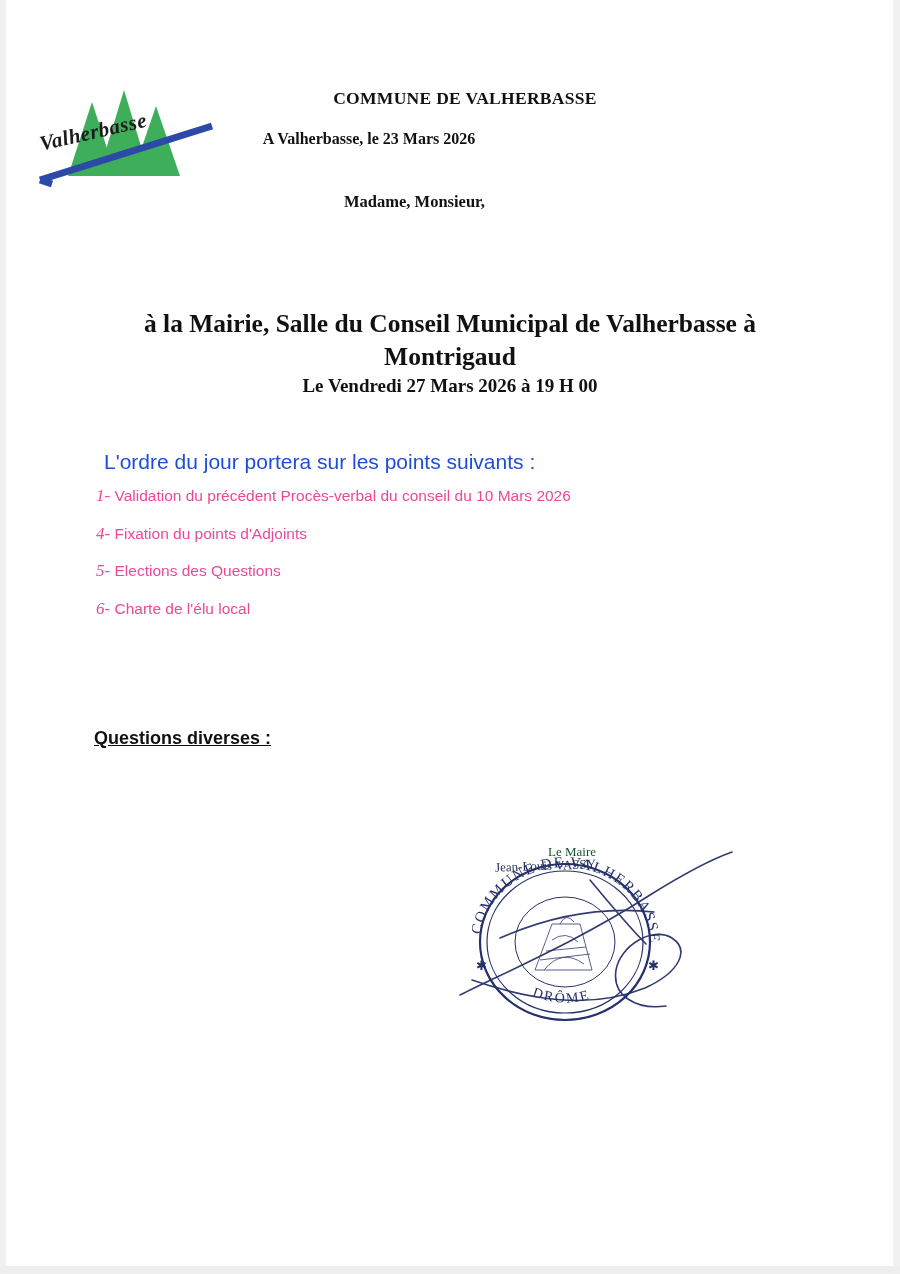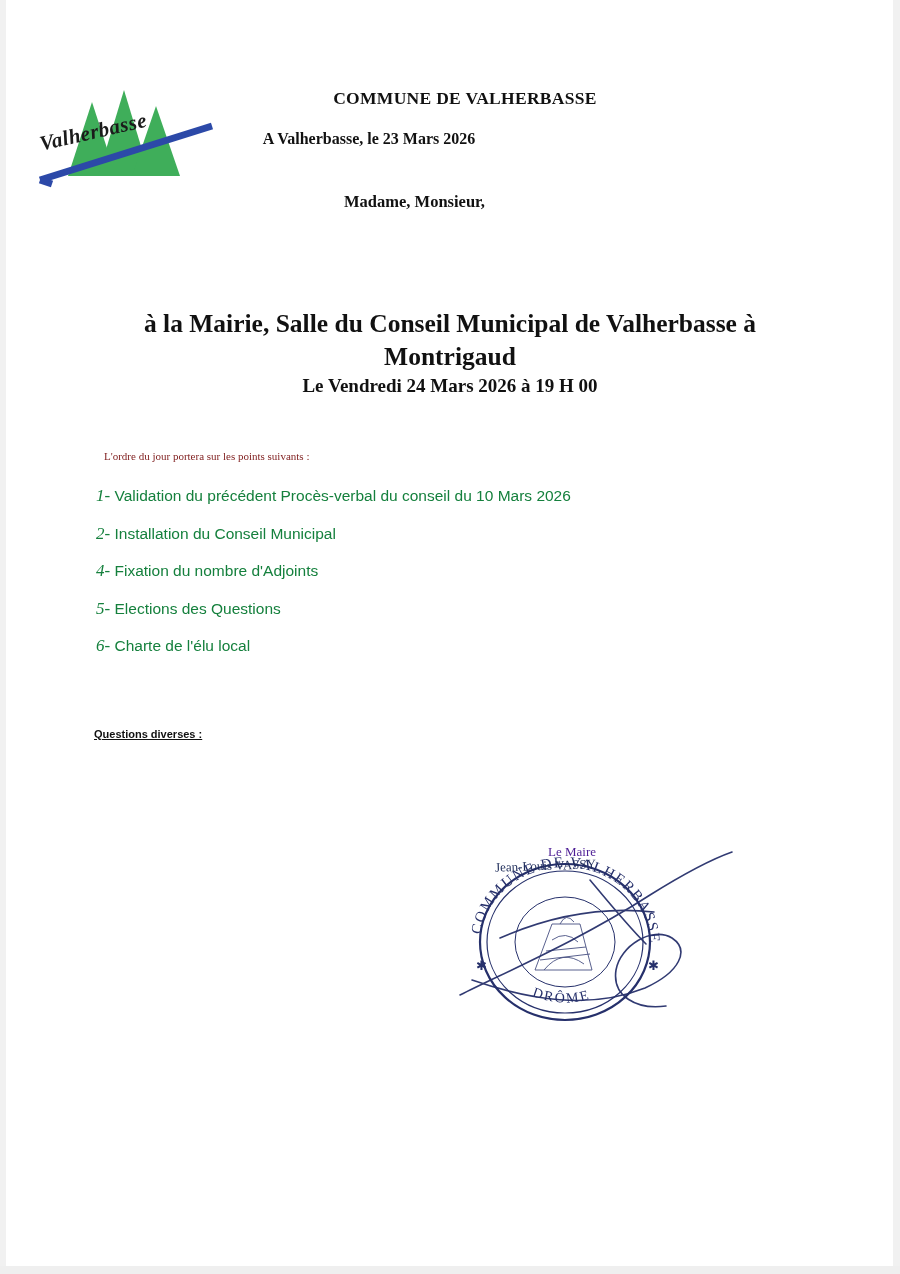--- a/index.html
+++ b/index.html
@@ -139,54 +139,54 @@
     font-family: "Liberation Serif", serif;
     font-weight: bold;
     font-size: 19px;
   }
 
   
   .agenda-lead {
     position: absolute;
     left: 104px;
     top: 450px;
-    font-family: Liberation Serif, serif;
-    font-size: 11px;
-    color: #7f1d1d;
+    font-family: Liberation Sans, sans-serif;
+    font-size: 21px;
+    color: #1d4ed8;
   }
   #agenda-list {
     position: absolute;
     left: 96px;
     top: 486px;
     width: 700px;
     list-style: none;
     margin: 0;
     padding: 0;
   }
   #agenda-list li {
     height: 37.5px;
     font-family: "Liberation Sans", sans-serif;
     font-size: 15.5px;
-    color: #15803d;
+    color: #ec4899;
     white-space: nowrap;
   }
   #agenda-list li .num {
     font-family: "Liberation Serif", serif;
     font-style: italic;
     font-size: 17px;
     font-weight: 500;
   }
 
   .questions {
     position: absolute;
     left: 94px;
     top: 728px;
     font-family: "Liberation Sans", sans-serif;
     font-weight: bold;
-    font-size: 11px;
+    font-size: 18px;
     color: #111;
     text-decoration: underline;
   }
 
   
   #signature-area {
     position: absolute;
     left: 440px;
     top: 820px;
     width: 340px;
@@ -201,21 +201,21 @@
     color: #1f2d5a;
     transform: rotate(-2deg);
     white-space: nowrap;
   }
   .sig-role {
     position: absolute;
     left: 108px;
     top: 24px;
     font-family: "Liberation Serif", serif;
     font-size: 13px;
-    color: #4c1d95;
+    color: #14532d;
     white-space: nowrap;
   }
   .stamp-ring-text {
     position: absolute;
     left: 0; top: 0;
     width: 340px; height: 220px;
   }
 </style>
 </head>
 <body>
@@ -240,36 +240,32 @@
         <path d="M14,100 L26,104" stroke="#2c49a8" stroke-width="7" fill="none"></path>
       </g>
     </svg>
     <div class="logo-word">Valherbasse</div>
   </div>
 
   <div class="hdr-title">COMMUNE DE VALHERBASSE</div>
   <div class="hdr-date">A Valherbasse, le 23 Mars 2026</div>
   <div class="salutation">Madame, Monsieur,</div>
   <div class="place">à la Mairie, Salle du Conseil Municipal de Valherbasse à Montrigaud</div>
-  <div class="datetime">Le Vendredi 24 Mars 2026 à 19 H 00</div>
+  <div class="datetime">Le Vendredi 27 Mars 2026 à 19 H 00</div>
 
   <div class="agenda-lead">L'ordre du jour portera sur les points suivants :</div>
 
   <ul id="agenda-list">
     <li>
       <span class="num">1-</span>
       <span>Validation du précédent Procès-verbal du conseil du 10 Mars 2026</span>
     </li>
     <li>
-      <span class="num">2-</span>
-      <span>Installation du Conseil Municipal</span>
-    </li>
-    <li>
       <span class="num">4-</span>
-      <span>Fixation du nombre d'Adjoints</span>
+      <span>Fixation du points d'Adjoints</span>
     </li>
     <li>
       <span class="num">5-</span>
       <span>Elections des Questions</span>
     </li>
     <li>
       <span class="num">6-</span>
       <span>Charte de l'élu local</span>
     </li>
   </ul>

